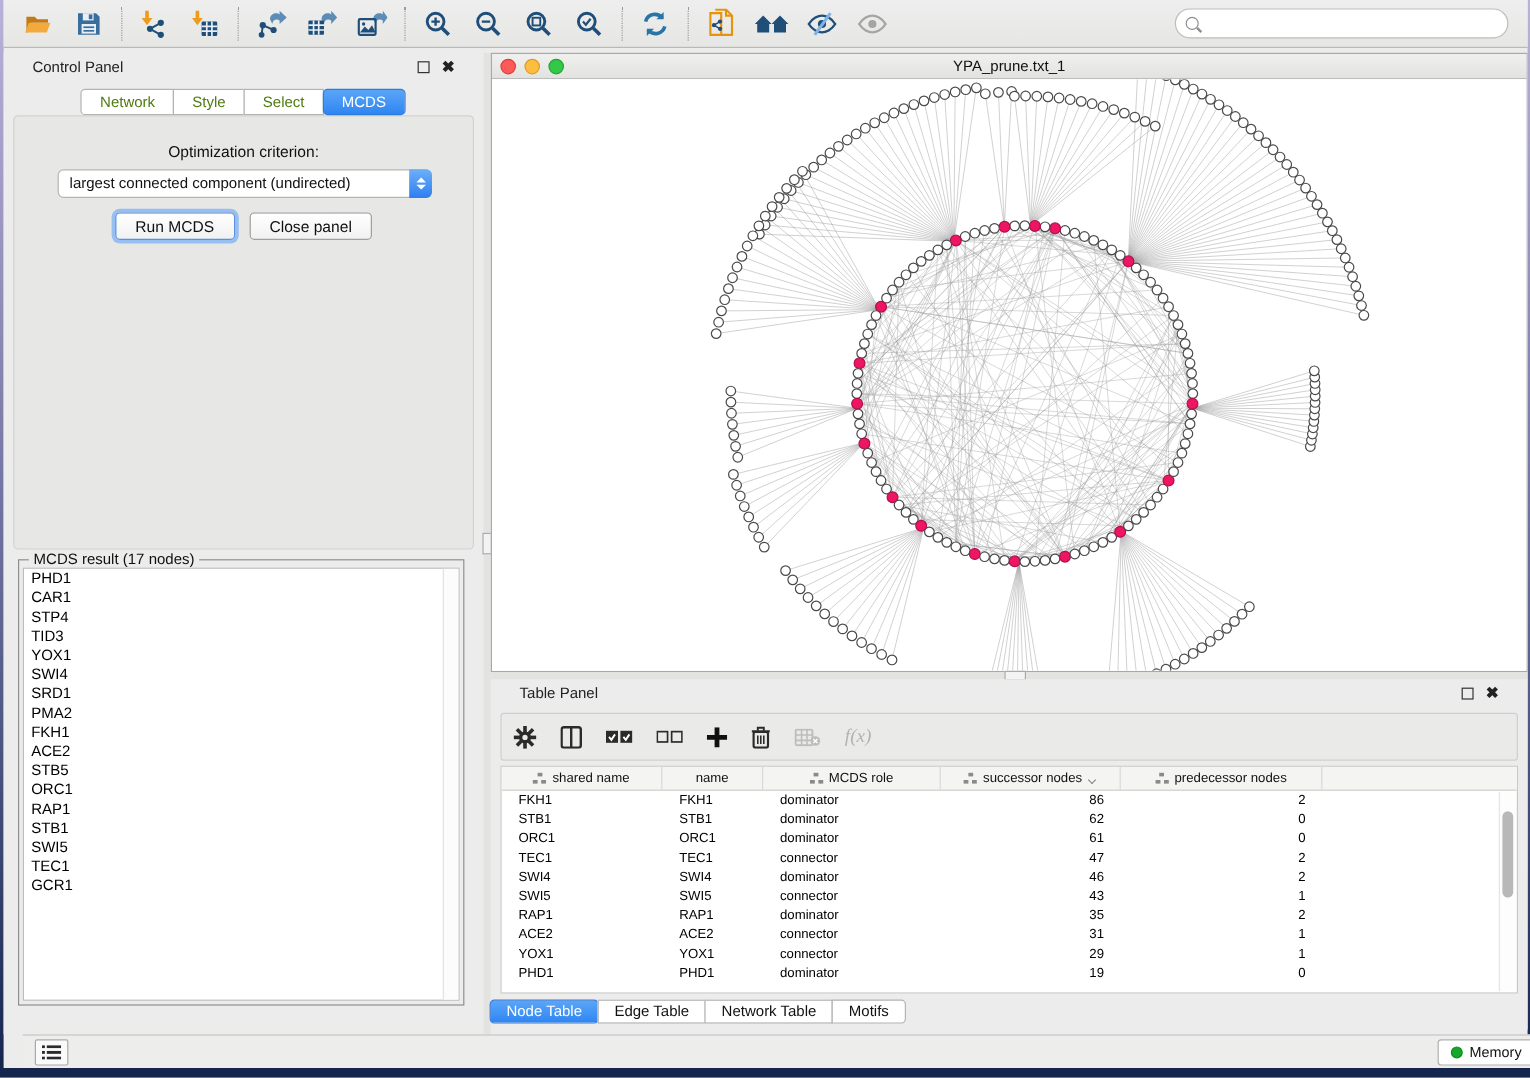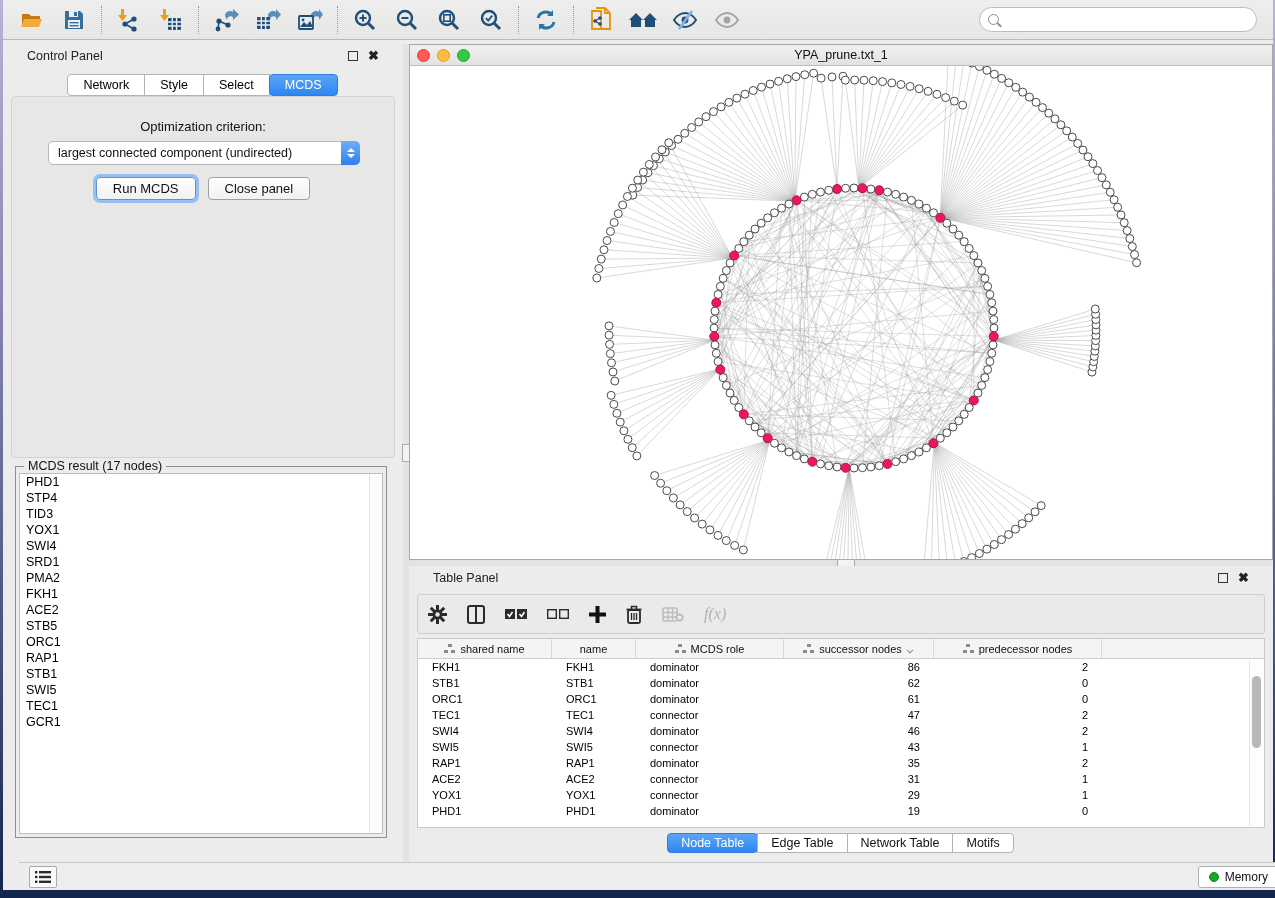--- a/index.html
+++ b/index.html
@@ -23,21 +23,21 @@
     right:-4px; bottom:-1px; transform:rotate(45deg); }
   #search-input { border:none; outline:none; flex:1; height:20px; font-size:12px; background:transparent; }
 
   
   #control-panel { position:absolute; left:0; top:44px; width:400px; height:818px; background:#ececec; }
   .panel-head { height:24px; display:flex; align-items:center; padding:0 24px; font-size:12.5px; color:#222; }
   .panel-head .wctl { margin-left:auto; display:flex; align-items:center; gap:10px; }
   .float-ic { width:10px; height:10px; border:1.5px solid #333; display:inline-block; }
   .close-ic { font-size:13px; font-weight:bold; color:#222; line-height:10px; }
   #cp-tabs { position:absolute; left:0; top:30px; width:100%; display:flex; justify-content:center; }
-  .seg-tab { border:1px solid #b3b3b3; background:#fff; color:#000000; font-size:12.5px;
+  .seg-tab { border:1px solid #b3b3b3; background:#fff; color:#4d7c0f; font-size:12.5px;
     padding:3px 15px; margin-left:-1px; position:relative; }
   .seg-tab:first-child { border-radius:4px 0 0 4px; }
   .seg-tab.active { background:linear-gradient(#5aa5f8,#2f86f2); color:#fff; border-color:#2e7ce0;
     border-radius:4px; z-index:2; }
   .seg-tab:last-child:not(.active){ border-radius:0 4px 4px 0; }
   #cp-body { position:absolute; left:8px; top:52px; width:384px; height:362px;
     background:#e7e7e6; border:1px solid #d2d2d0; border-radius:4px; }
   #opt-label { text-align:center; margin-top:22px; font-size:13px; color:#111; }
   #criterion { position:absolute; left:36px; top:44px; width:312px; height:24px; background:#fff;
     border:1px solid #b6b6b6; border-radius:5px; display:flex; align-items:center; }
@@ -102,21 +102,21 @@
     box-shadow:7px 0 0 #8a8a8a; }
   .sort-chev { width:7px; height:4px; position:relative; }
   .sort-chev::before { content:""; position:absolute; left:0; top:0; width:5px; height:5px;
     border-right:1.4px solid #777; border-bottom:1.4px solid #777; transform:rotate(45deg) scale(.8); }
   .trow { display:flex; height:16px; align-items:center; }
   .tcell { font-size:11px; color:#000; white-space:nowrap; overflow:hidden; }
   .tcell.num { text-align:right; }
   #nt-scroll { position:absolute; right:1px; top:21px; bottom:1px; width:14px; background:#fdfdfd; border-left:1px solid #e4e4e4; }
   #nt-thumb { position:absolute; left:2px; top:16px; width:9px; height:72px; background:#b8b8b8; border-radius:5px; }
 
-  #tp-tabs { position:absolute; left:0; bottom:5px; width:100%; display:flex; justify-content:center; }
+  #tp-tabs { position:absolute; left:0; bottom:5px; width:100%; display:flex; }
   .tp-tab { border:1px solid #b3b3b3; background:#fff; color:#111; font-size:12.5px;
     padding:2px 13px; margin-left:-1px; }
   .tp-tab:first-child { border-radius:4px 0 0 4px; }
   .tp-tab:last-child { border-radius:0 4px 4px 0; }
   .tp-tab.active { background:linear-gradient(#5aa5f8,#2f86f2); color:#fff; border-color:#2e7ce0; border-radius:4px; }
 
   
   #statusbar { position:absolute; left:16px; bottom:0; width:100%; height:28px; background:#ededec;
     border-top:1px solid #c6c6c6; display:flex; align-items:center; padding:0 10px; }
   #list-btn { width:28px; height:22px; background:#fafafa; border:1px solid #a9a9a9; border-radius:2px;
@@ -331,20 +331,21 @@
       <div id="cp-buttons">
         <button class="btn focused">Run MCDS</button>
         <button class="btn">Close panel</button>
       </div>
     </div>
     <div id="mcds-box">
       <span id="mcds-legend">MCDS result (17 nodes)</span>
       <div id="mcds-list-wrap">
         <div id="mcds-list">
             <div class="mcds-item">PHD1</div>
+            <div class="mcds-item">CAR1</div>
             <div class="mcds-item">STP4</div>
             <div class="mcds-item">TID3</div>
             <div class="mcds-item">YOX1</div>
             <div class="mcds-item">SWI4</div>
             <div class="mcds-item">SRD1</div>
             <div class="mcds-item">PMA2</div>
             <div class="mcds-item">FKH1</div>
             <div class="mcds-item">ACE2</div>
             <div class="mcds-item">STB5</div>
             <div class="mcds-item">ORC1</div>

